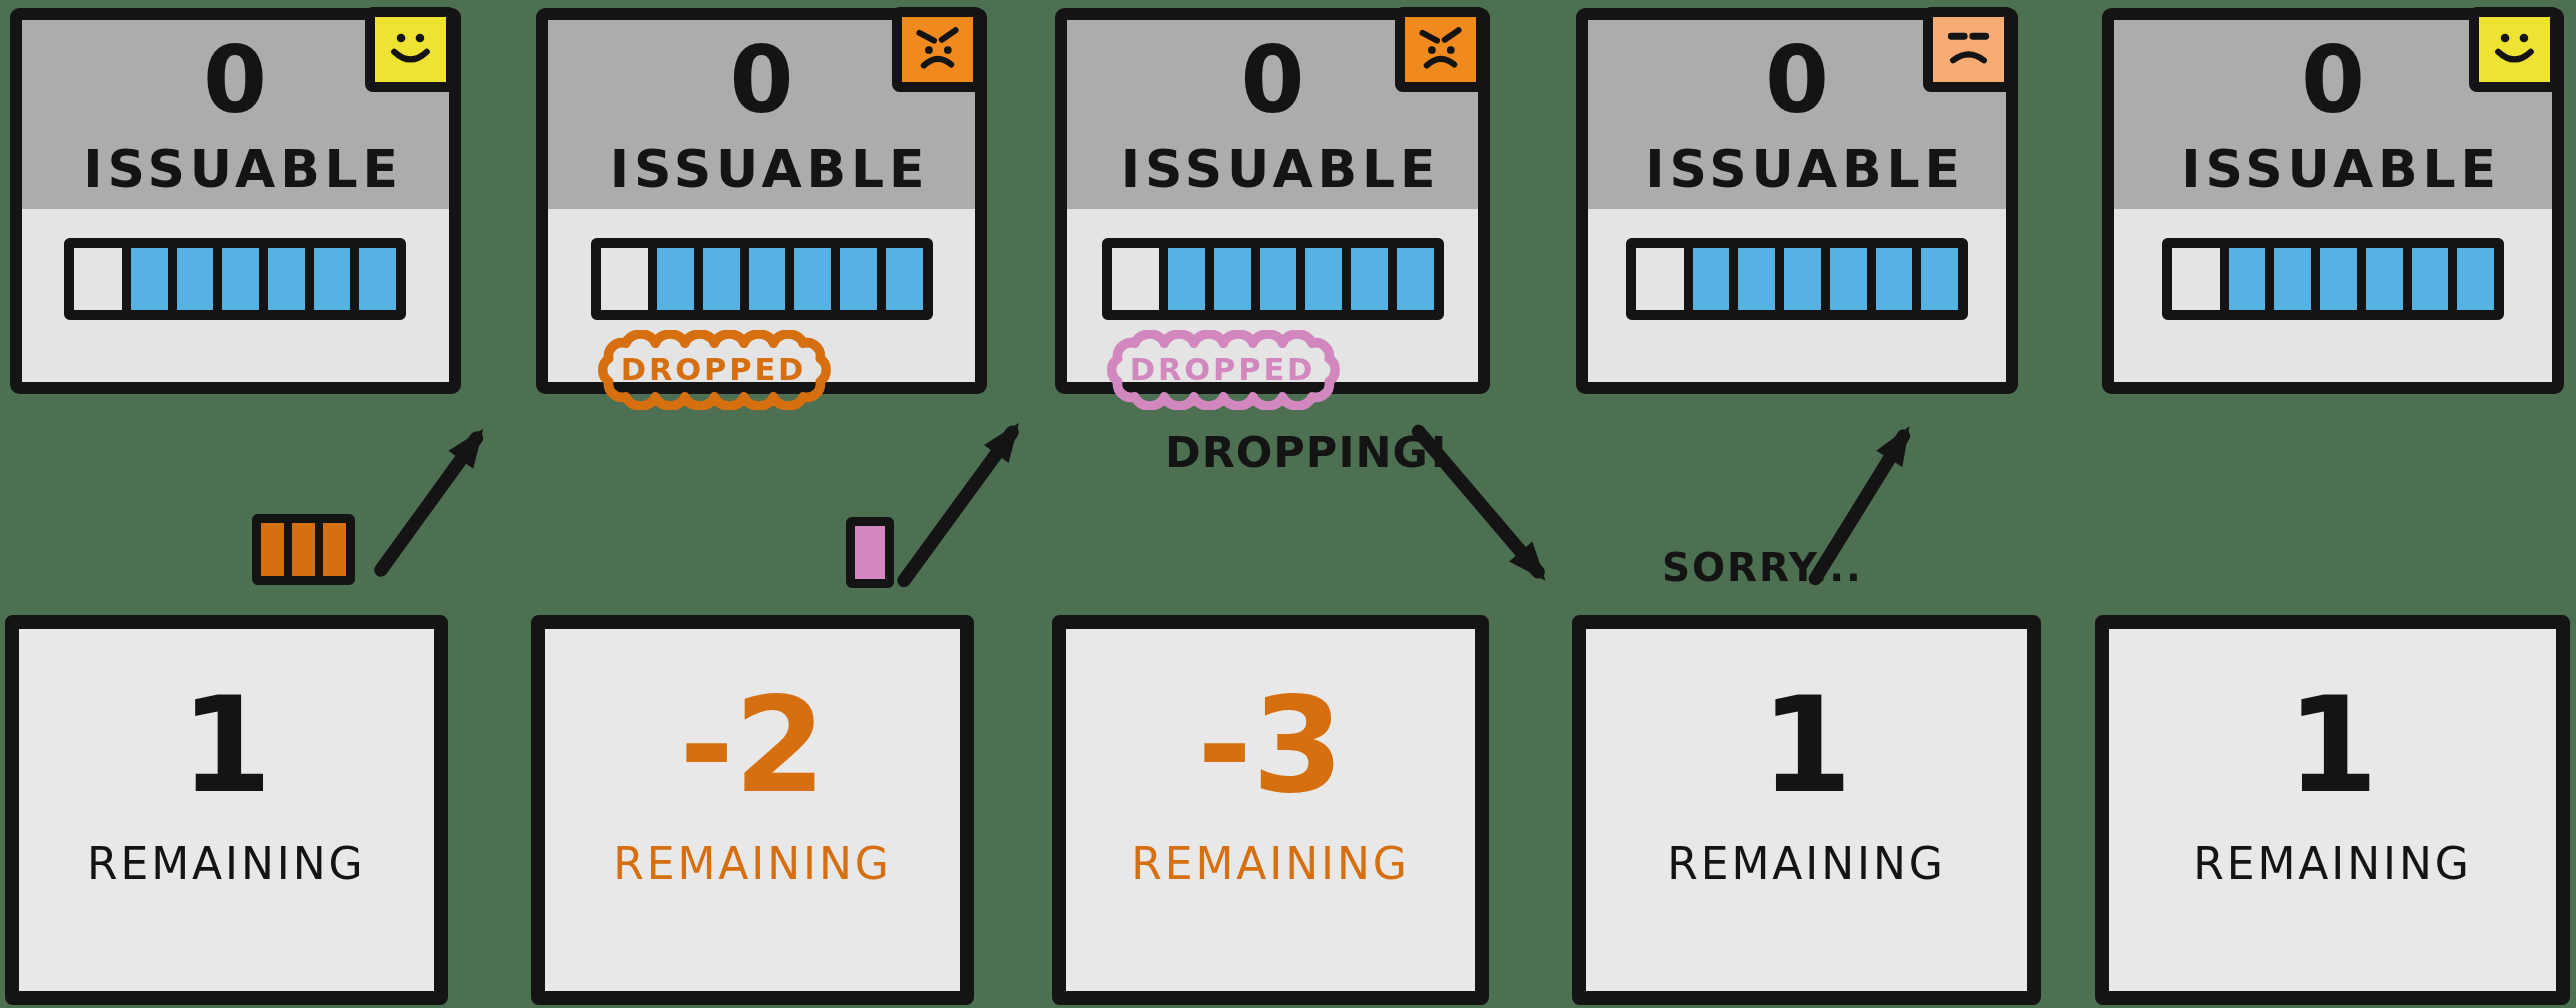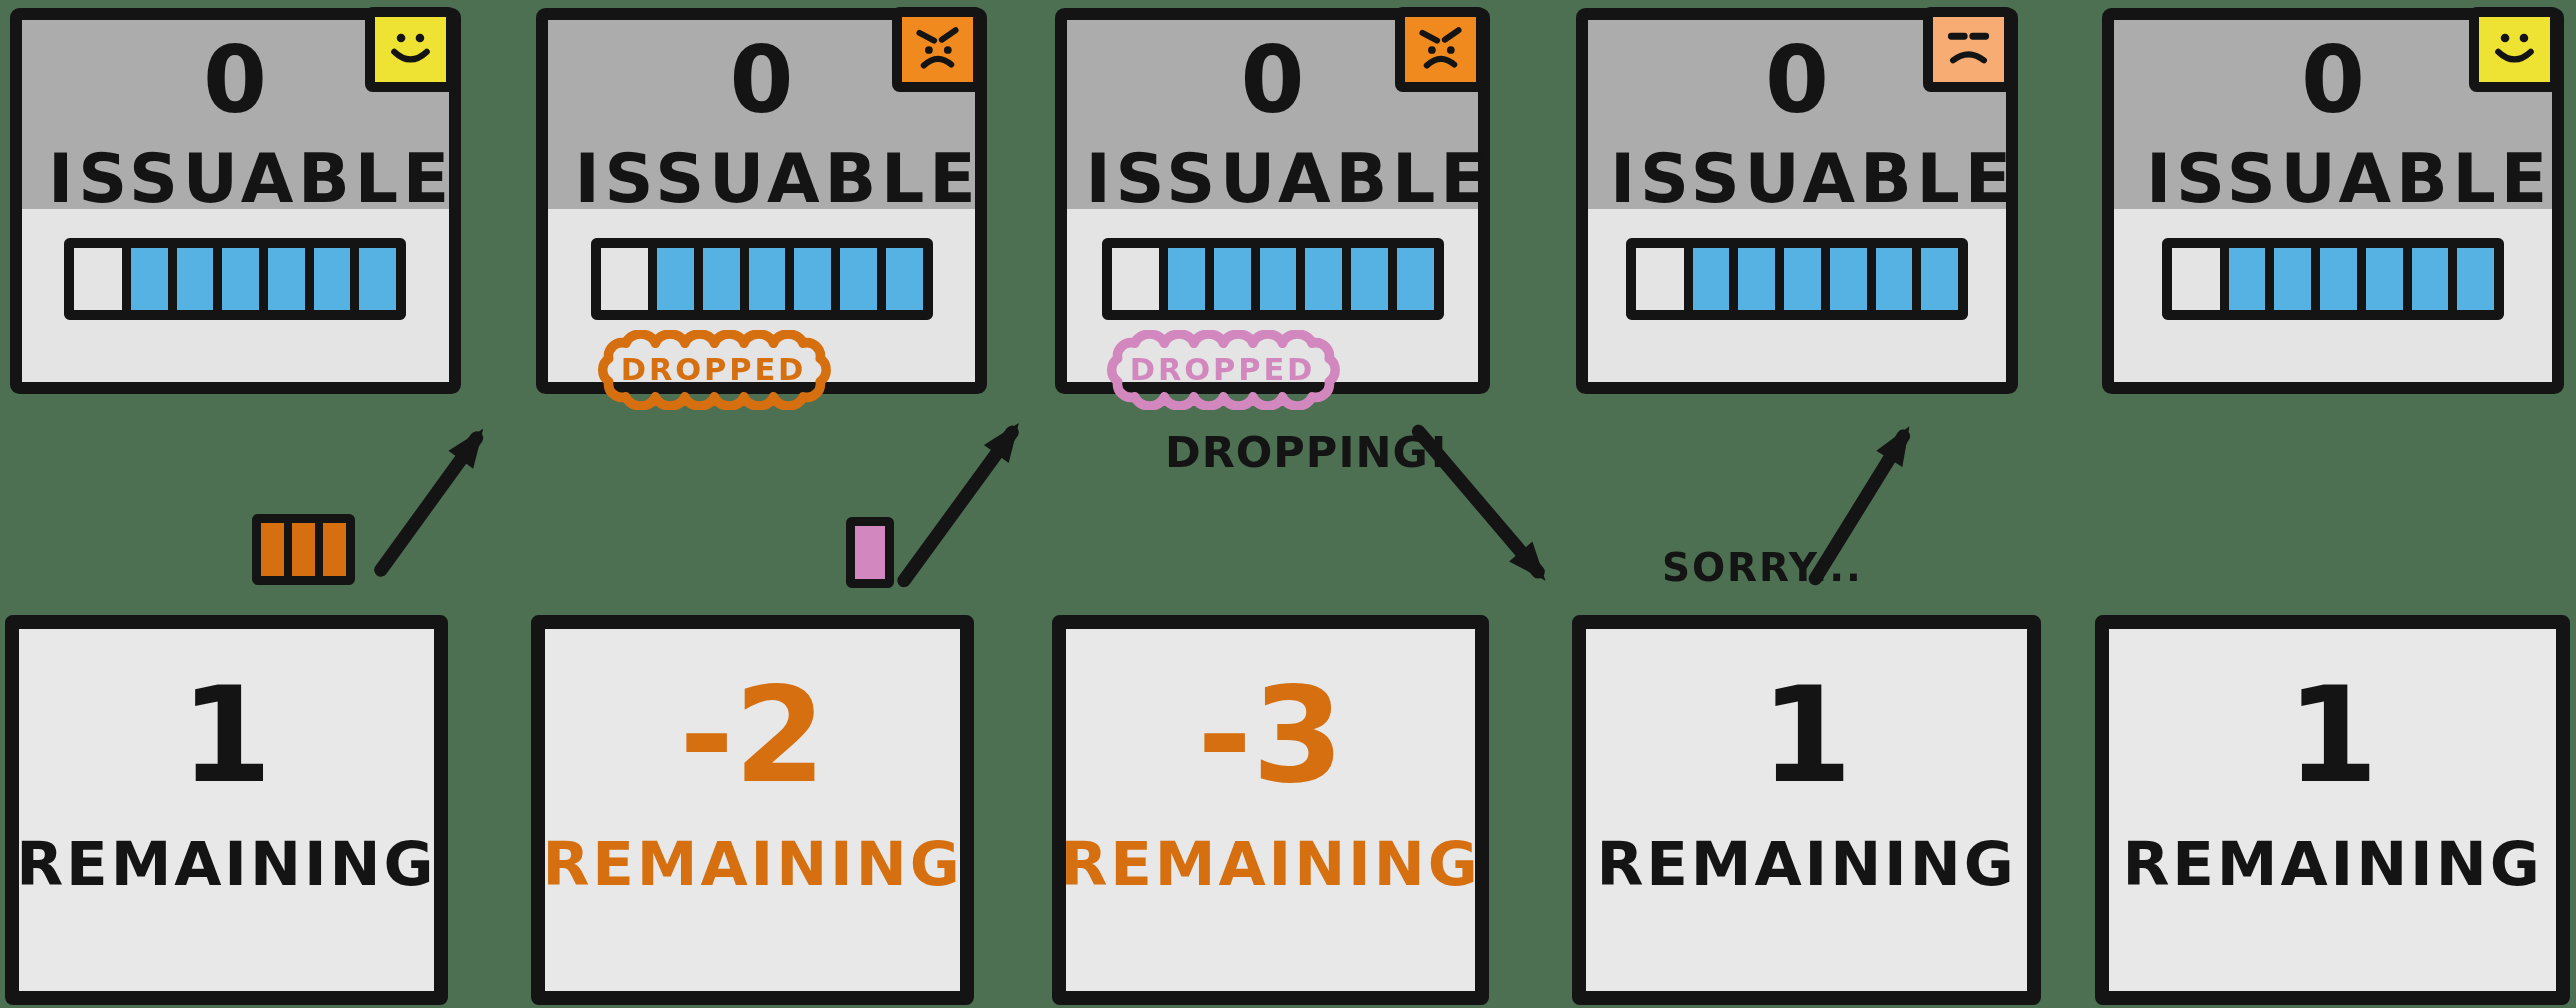--- a/index.html
+++ b/index.html
@@ -8,22 +8,22 @@
     font-family:"DejaVu Sans",sans-serif;overflow:hidden;color:#141414;
   }
   
   .panel{
     position:absolute;top:7.7px;height:386px;background:#E4E4E4;
     border:12.4px solid #141414;border-radius:9.6px;box-sizing:border-box;
   }
   .panel-header{position:absolute;left:0;top:0;width:100%;height:189px;background:#ACACAC;}
   .issuable-value{position:absolute;top:15.3px;left:0;width:100%;text-align:center;
     font-size:92px;font-weight:700;line-height:1;}
-  .issuable-label{position:absolute;top:119px;left:16px;width:100%;text-align:center;
-    font-size:68px;font-weight:700;letter-spacing:4.8px;}
+  .issuable-label{position:absolute;top:119px;left:8px;width:100%;text-align:center;
+    font-size:52px;font-weight:700;letter-spacing:4.8px;}
   .badge{
     position:absolute;top:-12.4px;right:-7.7px;width:71px;height:65px;
     border:10.5px solid #141414;border-radius:7.7px;
     display:flex;align-items:center;justify-content:center;
   }
   .badge-yellow{background:#EEE233}.badge-orange{background:#F08A1E}.badge-peach{background:#F6AC72}
   .face{width:55px;height:52px}
   .bar{
     position:absolute;top:218px;left:50%;transform:translateX(-50%);
     width:342px;height:82px;border:10.5px solid #141414;border-radius:5.7px;
@@ -40,21 +40,21 @@
   .cloud text{font-family:"DejaVu Sans",sans-serif;font-weight:700;font-size:32px;
     letter-spacing:3px;text-anchor:middle}
   
   .card{
     position:absolute;top:615px;height:390px;background:#E8E8E8;
     border:14.3px solid #141414;border-radius:7.7px;box-sizing:border-box;
     display:flex;flex-direction:column;align-items:center;justify-content:center;
     gap:27px;padding-bottom:53px;
   }
   .card-value{font-size:132px;font-weight:700;line-height:1}
-  .card-label{font-size:61px;font-weight:700;letter-spacing:2.9px}
+  .card-label{font-size:44px;font-weight:400;letter-spacing:2.9px}
   .deficit{color:#D56F10}
   
   .minibar{position:absolute;left:252px;top:514px;width:103px;height:71px;
     border:9.6px solid #141414;border-radius:5.7px;display:flex;box-sizing:border-box;}
   .mcell{flex:1;background:#D2690E}
   .mcell + .mcell{border-left:8.6px solid #141414}
   .minisq{position:absolute;left:846px;top:517px;width:48px;height:71px;
     border:9.6px solid #141414;border-radius:5.7px;background:#CC80B4;box-sizing:border-box;}
   .note{position:absolute;font-weight:700;color:#141414;white-space:nowrap}
   .dropping{left:1165px;top:427px;font-size:43px;letter-spacing:1px}

